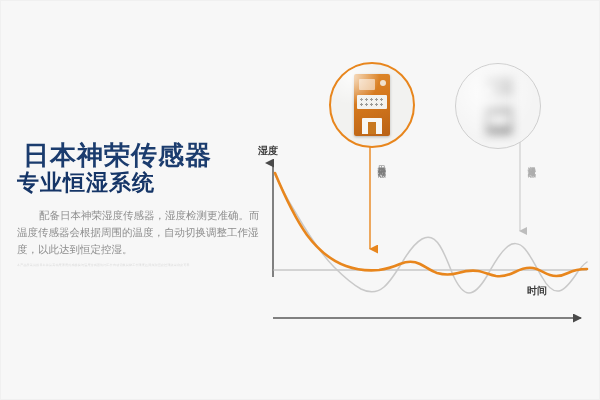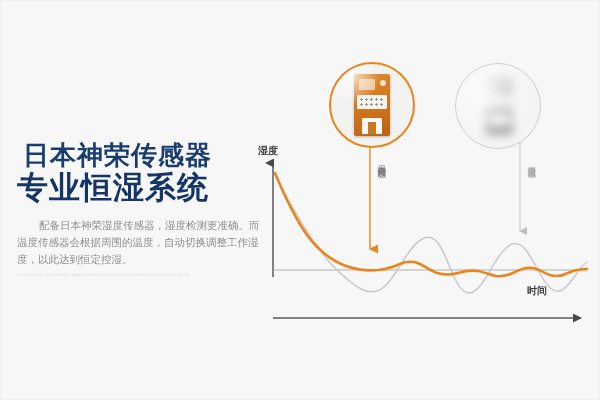--- a/index.html
+++ b/index.html
@@ -33,21 +33,21 @@
     font-size: 26px;
     line-height: 1.08;
     font-weight: bold;
     letter-spacing: 1px;
     color: #1b3c6e;
     margin: 0 0 2px 8px;
     white-space: nowrap;
   }
 
   .headline-2 {
-    font-size: 31px;
+    font-size: 22px;
     line-height: 1.08;
     font-weight: bold;
     letter-spacing: 1px;
     color: #153567;
     margin: 0 0 12px 2px;
     white-space: nowrap;
   }
 
   .body-copy {
     font-size: 10.5px;

